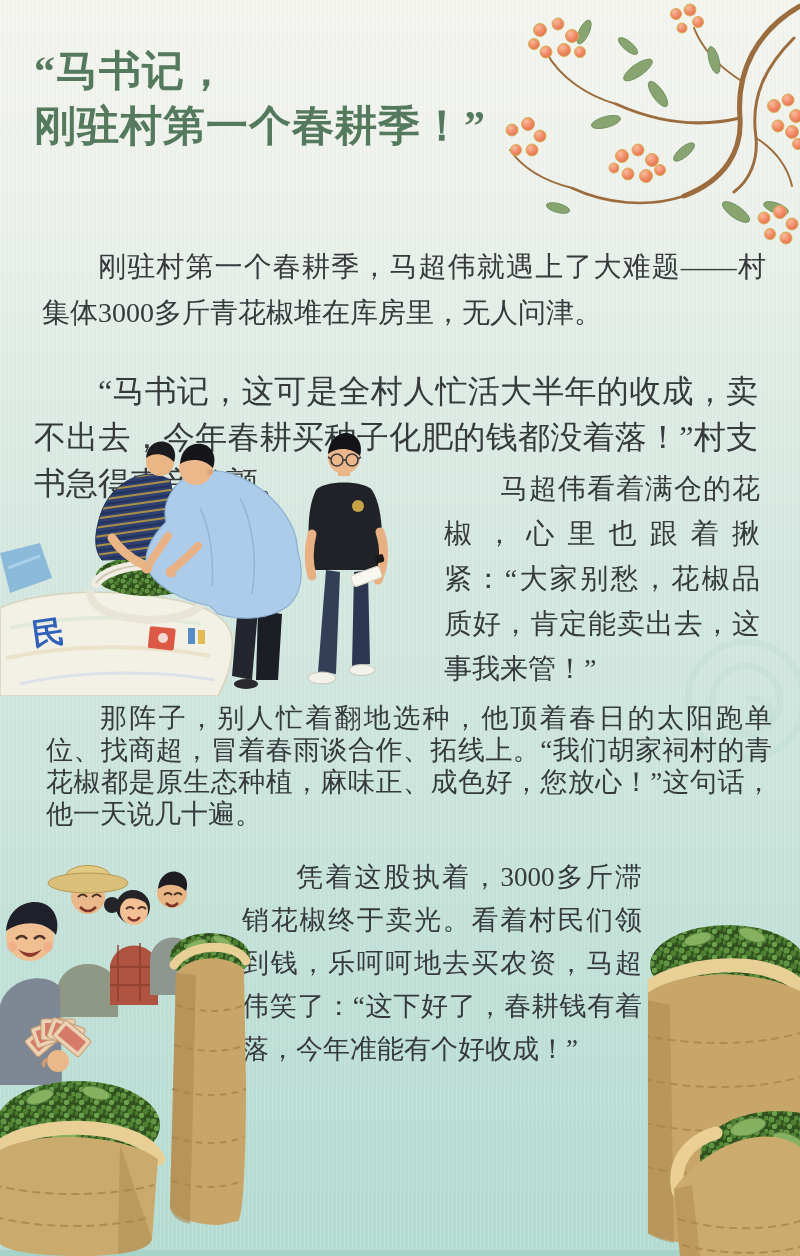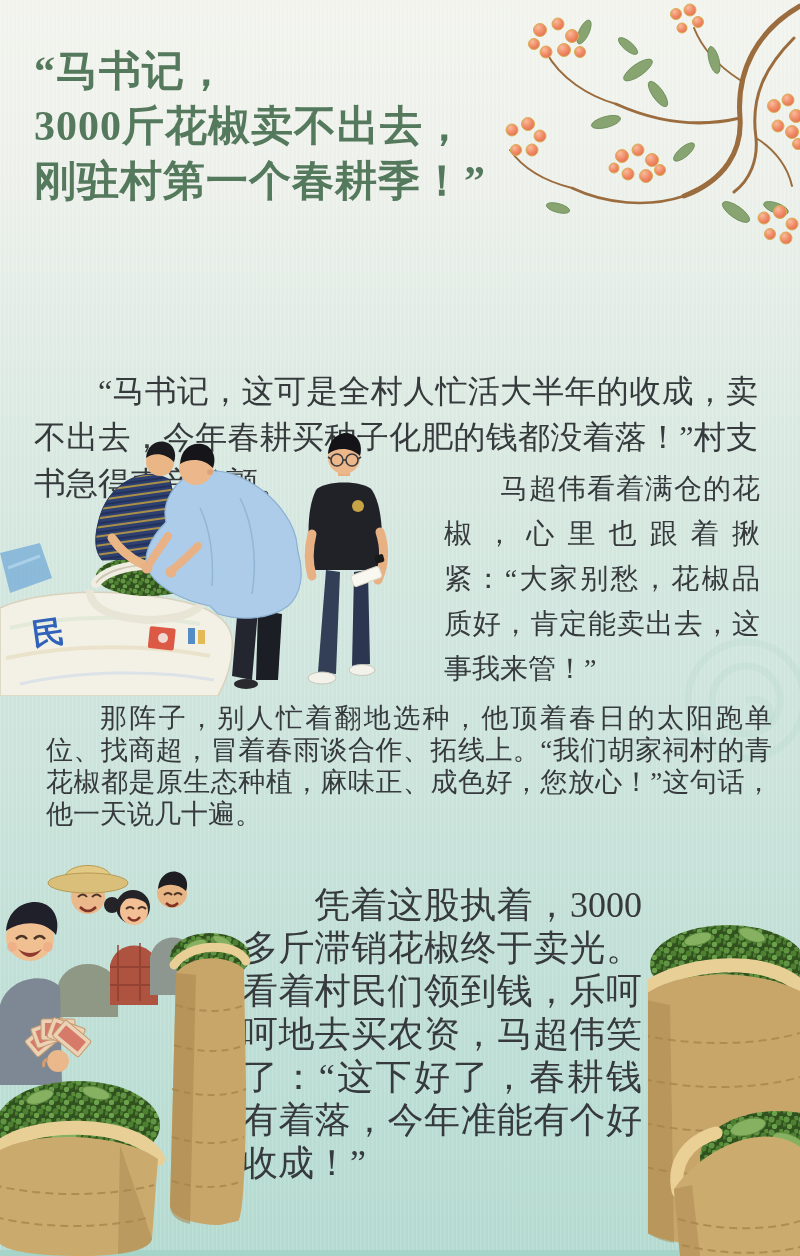--- a/index.html
+++ b/index.html
@@ -17,21 +17,21 @@
   }
   .headline span{display:block;}
   .para{
     position:absolute;margin:0;color:#363a3c;text-align:justify;
     text-indent:2em;font-weight:500;
   }
   .p1{left:42px;top:244px;width:724px;font-size:28px;line-height:46px;}
   .p2{left:34px;top:336px;width:724px;font-size:32px;line-height:46px;margin-top:32px;}
   .p3{left:444px;top:466px;width:316px;font-size:28px;line-height:45px;}
   .p4{left:46px;top:702px;width:726px;font-size:27px;line-height:32px;}
-  .p5{left:242px;top:884px;width:400px;font-size:36px;line-height:43px;}
+  .p5{left:242px;top:856px;width:400px;font-size:27px;line-height:43px;}
   .branch-illus{position:absolute;right:0;top:0;}
   .warehouse-illus{position:absolute;left:0;top:418px;}
   .villagers-illus{position:absolute;left:0;top:845px;}
   .sacks-illus{position:absolute;right:0;top:895px;}
   .swirl{position:absolute;right:-36px;top:600px;opacity:.5;}
   .bottom-strip{position:absolute;left:0;bottom:0;width:800px;height:6px;background:#a7d4c9;}
 </style>
 </head>
 <body>
 
@@ -110,24 +110,24 @@
         <circle cx="298" cy="238" r="6"></circle>
       <circle cx="188" cy="14" r="5.5"></circle>
         <circle cx="202" cy="10" r="6"></circle>
         <circle cx="210" cy="22" r="5.5"></circle>
         <circle cx="194" cy="28" r="5"></circle>
     </g>
   </svg>
 
   <h1 class="headline">
     <span>“马书记，</span>
-    <span>3000斤花椒卖不出去，</span>
     <span>刚驻村第一个春耕季！”</span>
   </h1>
 
+  <p class="para p1">刚驻村第一个春耕季，马超伟就遇上了大难题——村集体3000多斤青花椒堆在库房里，无人问津。</p>
   <p class="para p2">“马书记，这可是全村人忙活大半年的收成，卖不出去，今年春耕买种子化肥的钱都没着落！”村支书急得声音发颤。</p>
   <p class="para p3">马超伟看着满仓的花椒，心里也跟着揪紧：“大家别愁，花椒品质好，肯定能卖出去，这事我来管！”</p>
   <p class="para p4">那阵子，别人忙着翻地选种，他顶着春日的太阳跑单位、找商超，冒着春雨谈合作、拓线上。“我们胡家祠村的青花椒都是原生态种植，麻味正、成色好，您放心！”这句话，他一天说几十遍。</p>
   <p class="para p5">凭着这股执着，3000多斤滞销花椒终于卖光。看着村民们领到钱，乐呵呵地去买农资，马超伟笑了：“这下好了，春耕钱有着落，今年准能有个好收成！”</p>
 
   <svg class="warehouse-illus" width="446" height="278" viewBox="0 0 446 278">
     <defs>
       <pattern id="stripeP" width="8" height="9" patternUnits="userSpaceOnUse" patternTransform="rotate(-8)">
         <rect width="8" height="9" fill="#2e4070"></rect>
         <rect y="0" width="8" height="2" fill="#22315c"></rect>

